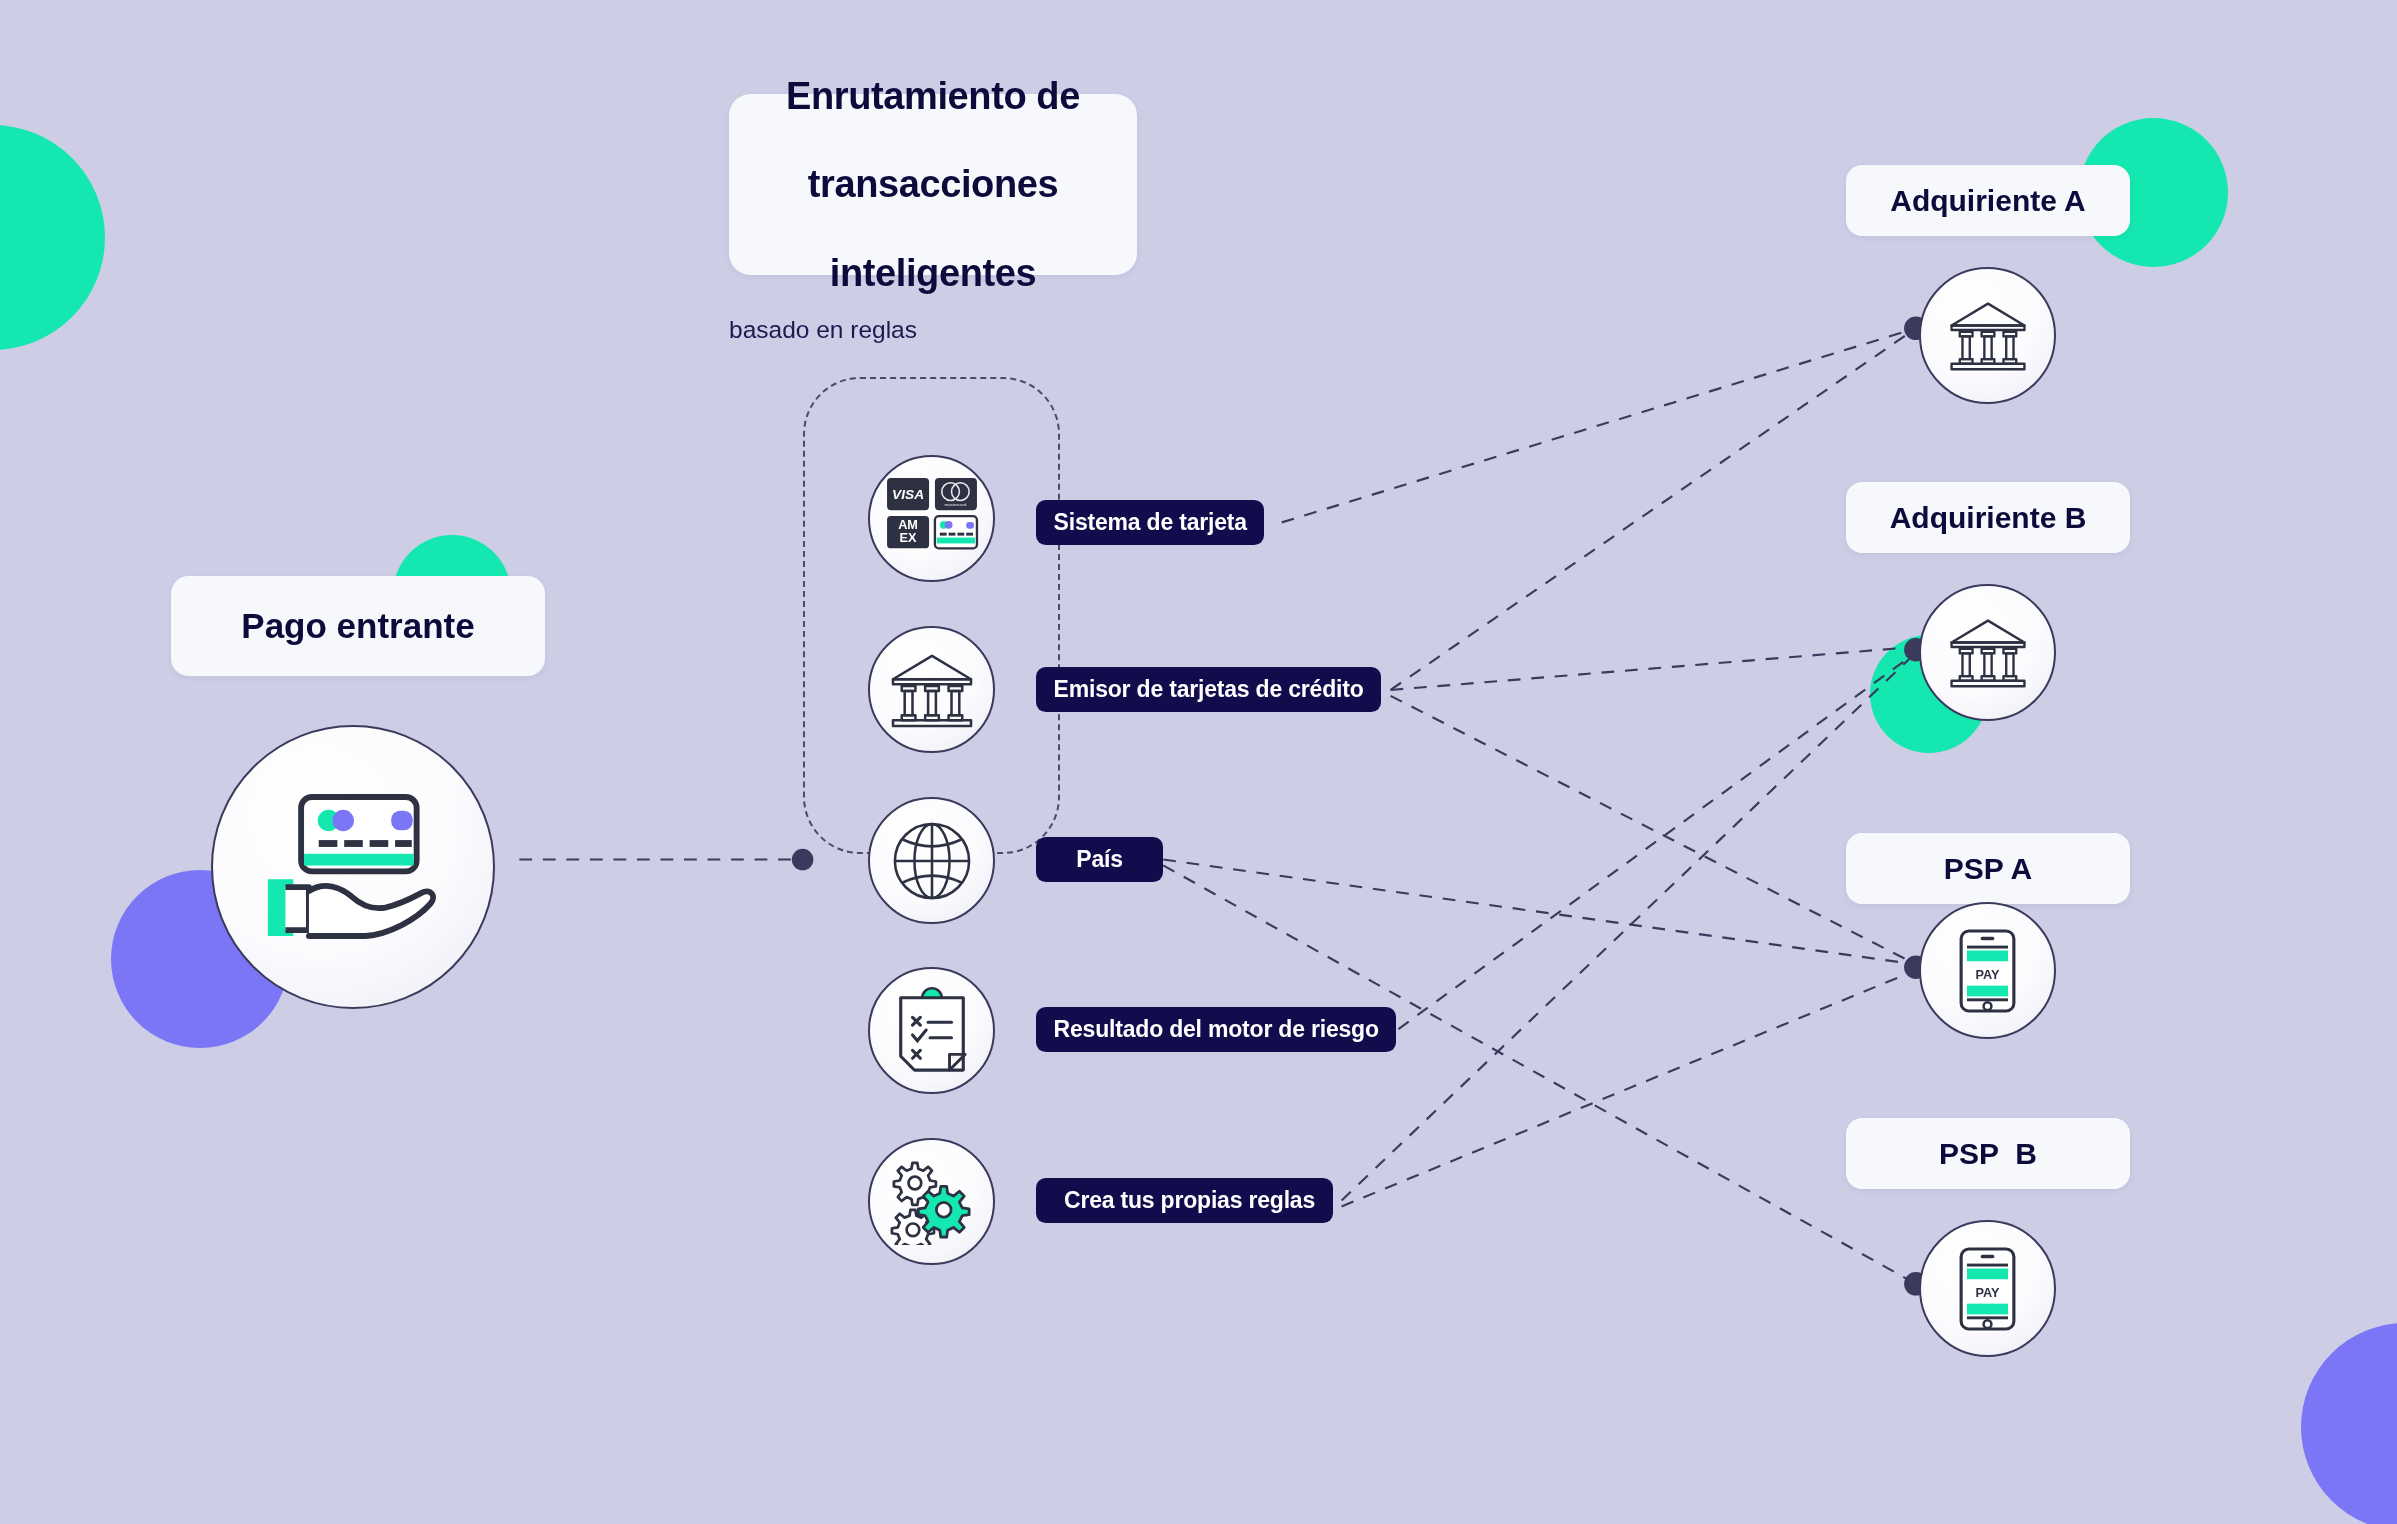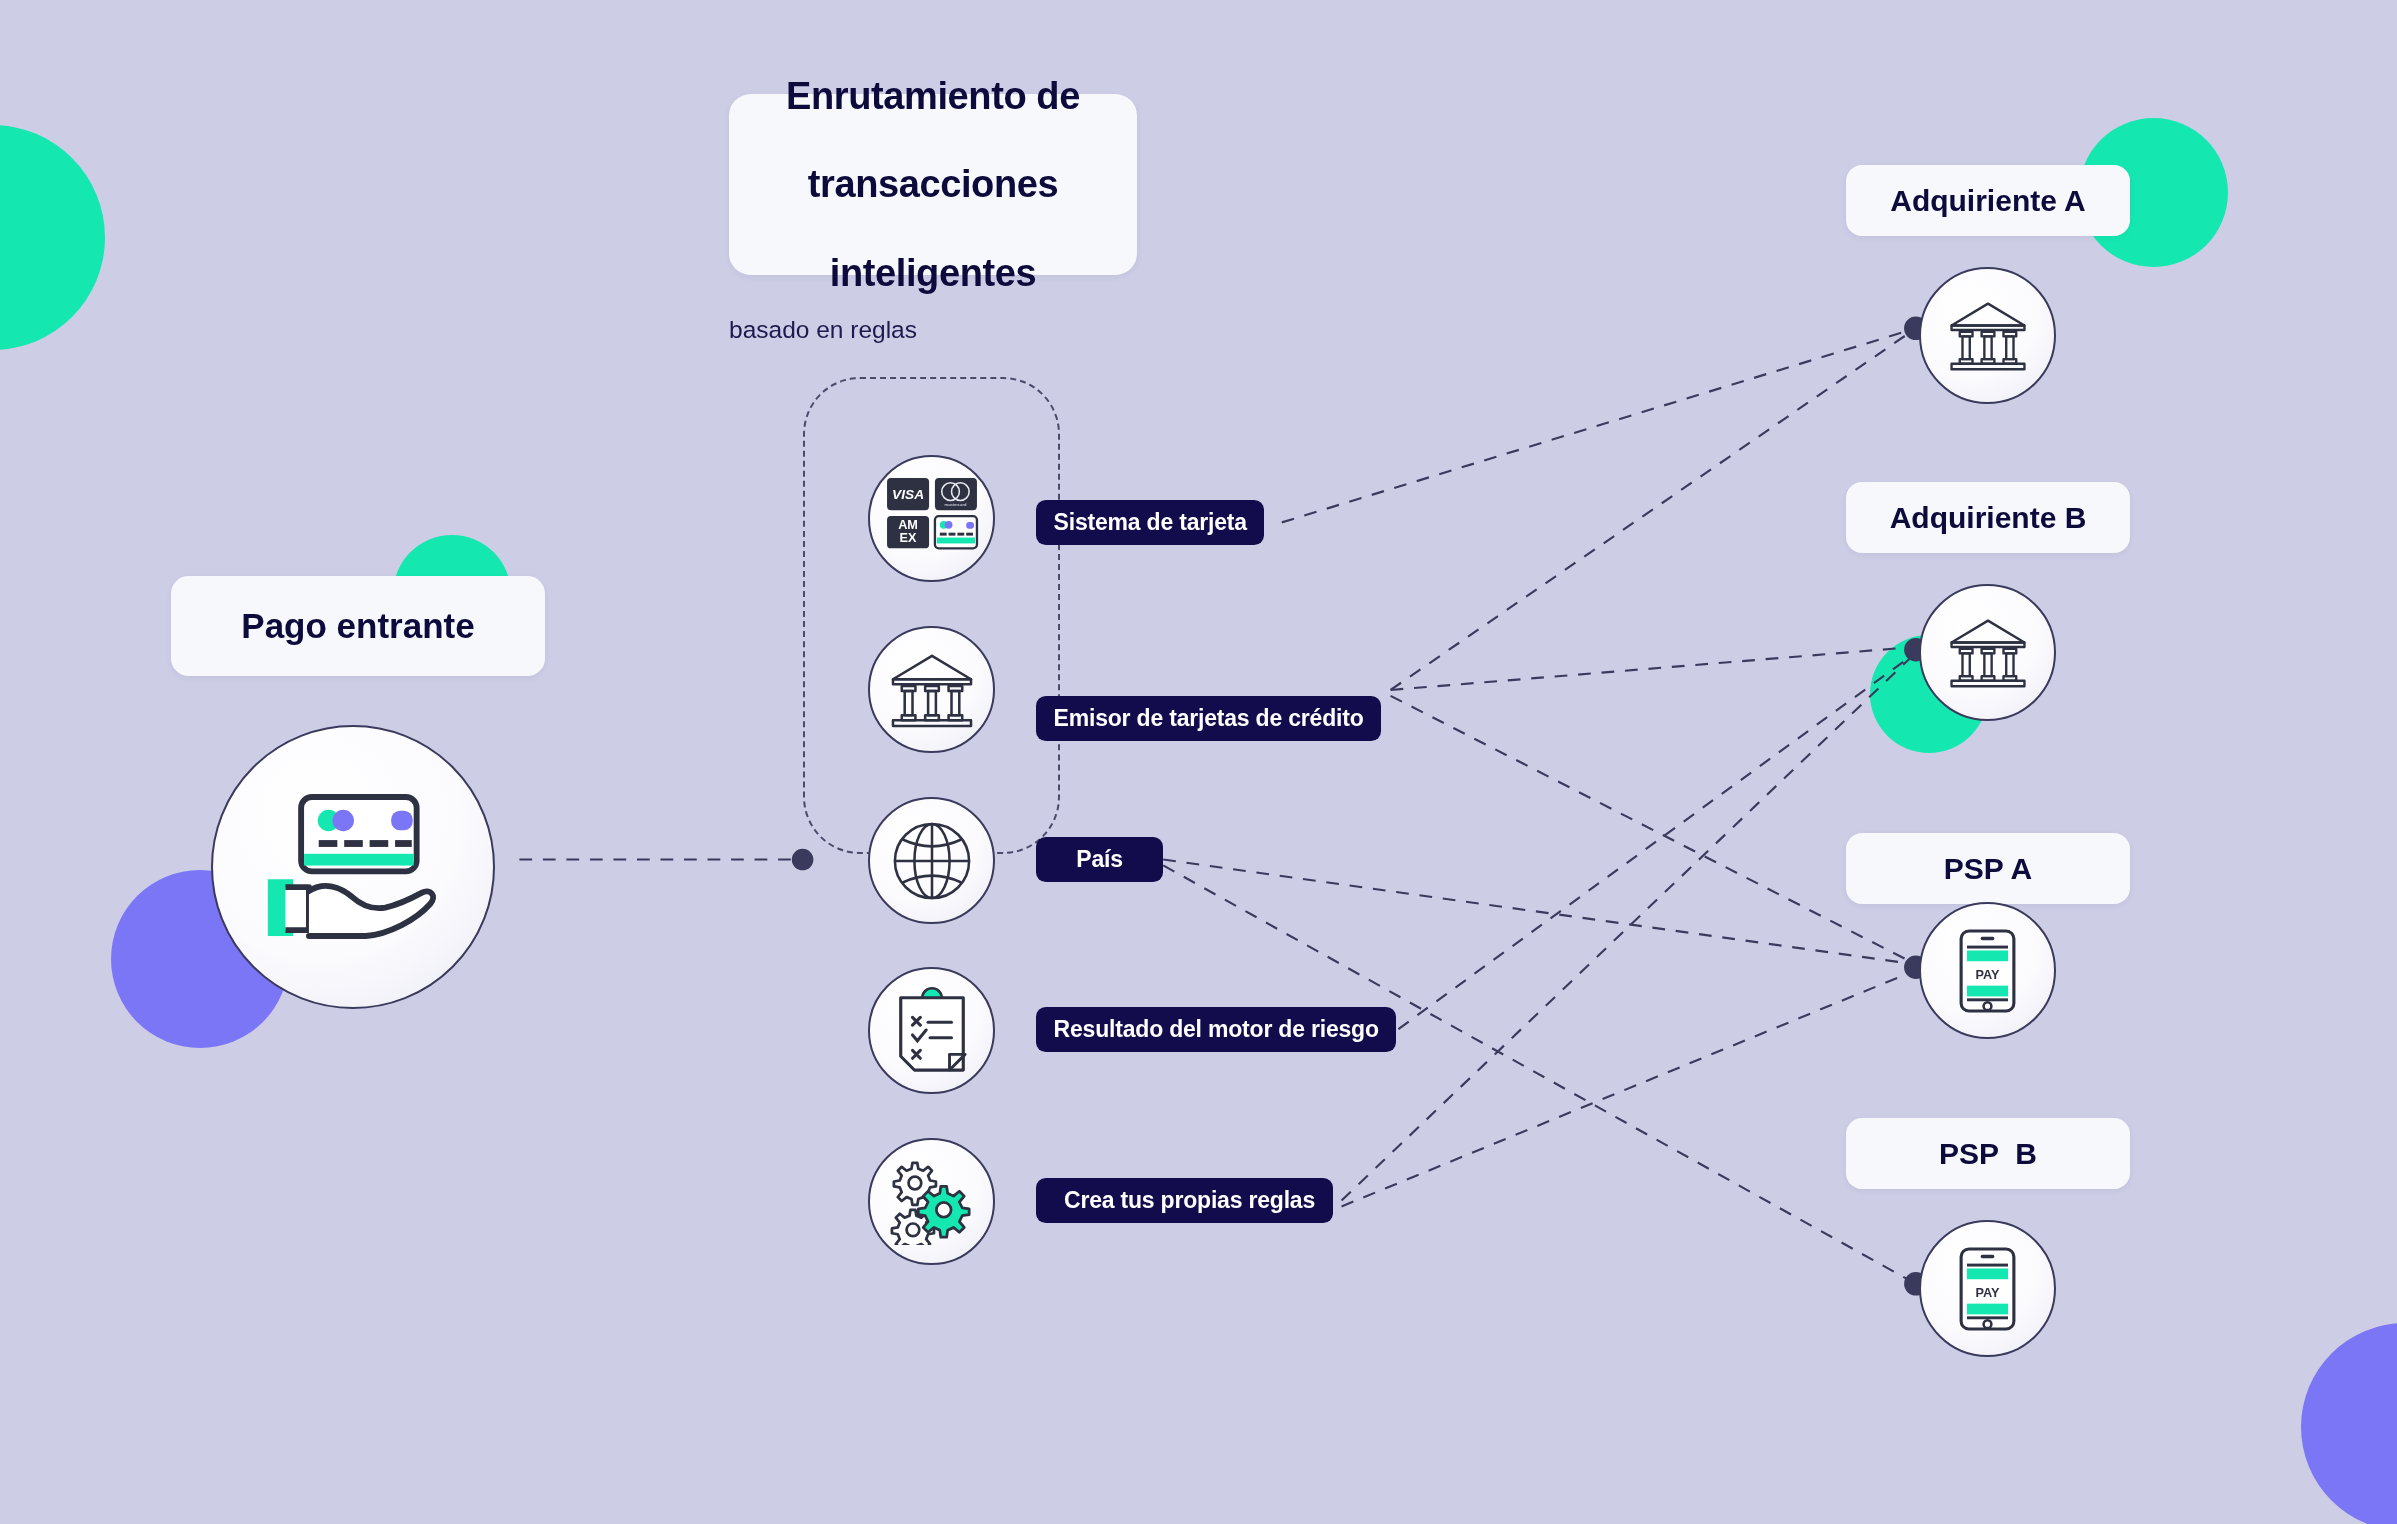--- a/index.html
+++ b/index.html
@@ -62,21 +62,21 @@
     border-radius:9.8px;
     font-size:23px;
     font-weight:bold;
     display:flex; align-items:center; justify-content:center;
     padding:0 17.6px;
     height:45px;
     white-space:nowrap;
     letter-spacing:-0.2px;
   }
   #chip-0 { left:1036px; top:500px; }
-  #chip-1 { left:1036px; top:696px; }
+  #chip-1 { left:1036px; top:667px; }
   #chip-2 { left:1036px; top:837px; min-width:127px; }
   #chip-3 { left:1036px; top:1007px; }
   #chip-4 { left:1036px; top:1178px;padding-left:28px; }
 
   
   #rules-box {
     position:absolute;
     left:803px; top:377px; width:257px; height:490px;
     height:477px;
     border:2px dashed #4a4a6b;

